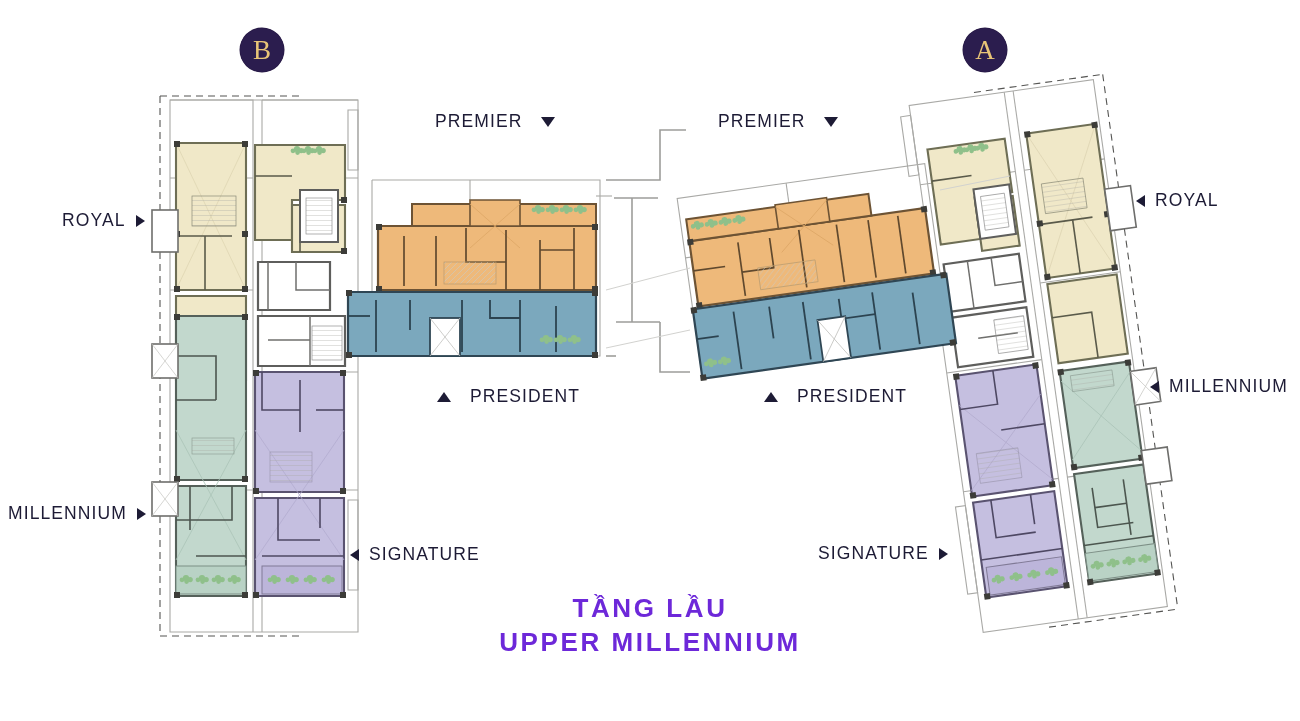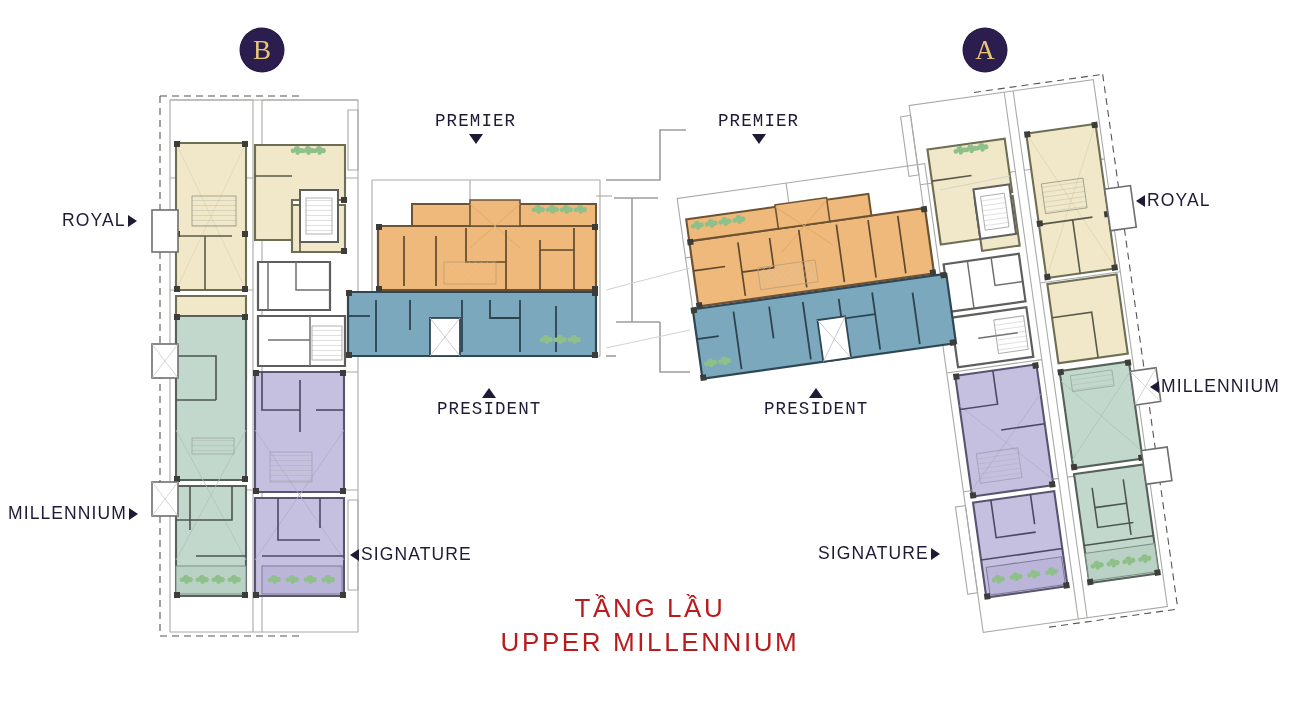--- a/index.html
+++ b/index.html
@@ -19,23 +19,23 @@
     font-family:"Liberation Serif", serif;font-size:27px;font-weight:400;
     line-height:1;box-shadow:0 0 0 0.5px #241741;
   }
   #badge-b{left:240px;top:28px;}
   #badge-a{left:963px;top:28px;}
 
   
   .zlabel{
     position:absolute;color:#1d1b35;white-space:nowrap;
     font-size:17.5px;letter-spacing:1.1px;font-weight:400;
-    display:flex;align-items:center;gap:2px;line-height:1;
+    display:flex;align-items:center;gap:10px;line-height:1;
   }
-  .zlabel.vstack{flex-direction:column;gap:3px;font-family:Liberation Mono, monospace;}
+  .zlabel.vstack{flex-direction:row;gap:19px;}
   .tri{width:0;height:0;display:block;}
   .tri-r{border-top:6px solid transparent;border-bottom:6px solid transparent;border-left:9px solid #1d1b35;}
   .tri-l{border-top:6px solid transparent;border-bottom:6px solid transparent;border-right:9px solid #1d1b35;}
   .tri-d{border-left:7px solid transparent;border-right:7px solid transparent;border-top:10px solid #1d1b35;}
   .tri-u{border-left:7px solid transparent;border-right:7px solid transparent;border-bottom:10px solid #1d1b35;}
 
   #lbl-royal-l{left:62px;top:212px;}
   #lbl-millennium-l{left:8px;top:505px;}
   #lbl-signature-l{left:350px;top:546px;}
   #lbl-premier-l{left:435px;top:113px;}
@@ -43,21 +43,21 @@
 
   #lbl-royal-r{left:1136px;top:192px;}
   #lbl-millennium-r{left:1150px;top:378px;}
   #lbl-signature-r{left:818px;top:545px;}
   #lbl-premier-r{left:718px;top:113px;}
   #lbl-president-r{left:764px;top:388px;}
 
   
   #title{
     position:absolute;left:0;right:0;top:592px;text-align:center;
-    color:#b91c1c;font-weight:normal;line-height:1.30;
+    color:#6d28d9;font-weight:bold;line-height:1.30;
   }
   #title .t1{font-size:26px;letter-spacing:2.6px;display:block;}
   #title .t2{font-size:26px;letter-spacing:2.6px;display:block;}
 </style>
 </head>
 <body>
 
 <div id="stage">
 
   <svg class="plan" viewBox="0 0 1300 721">

